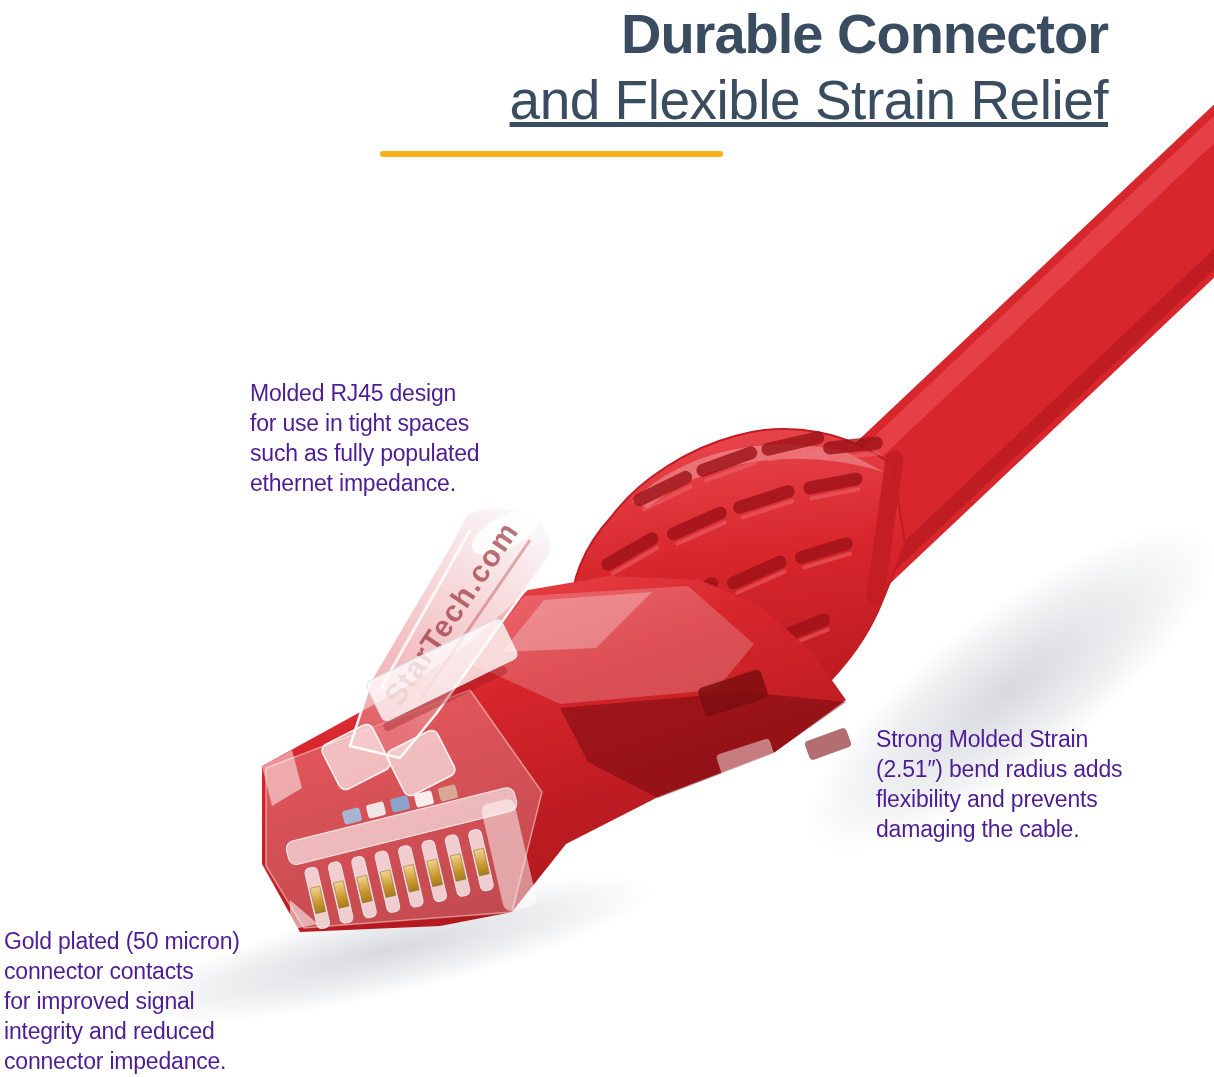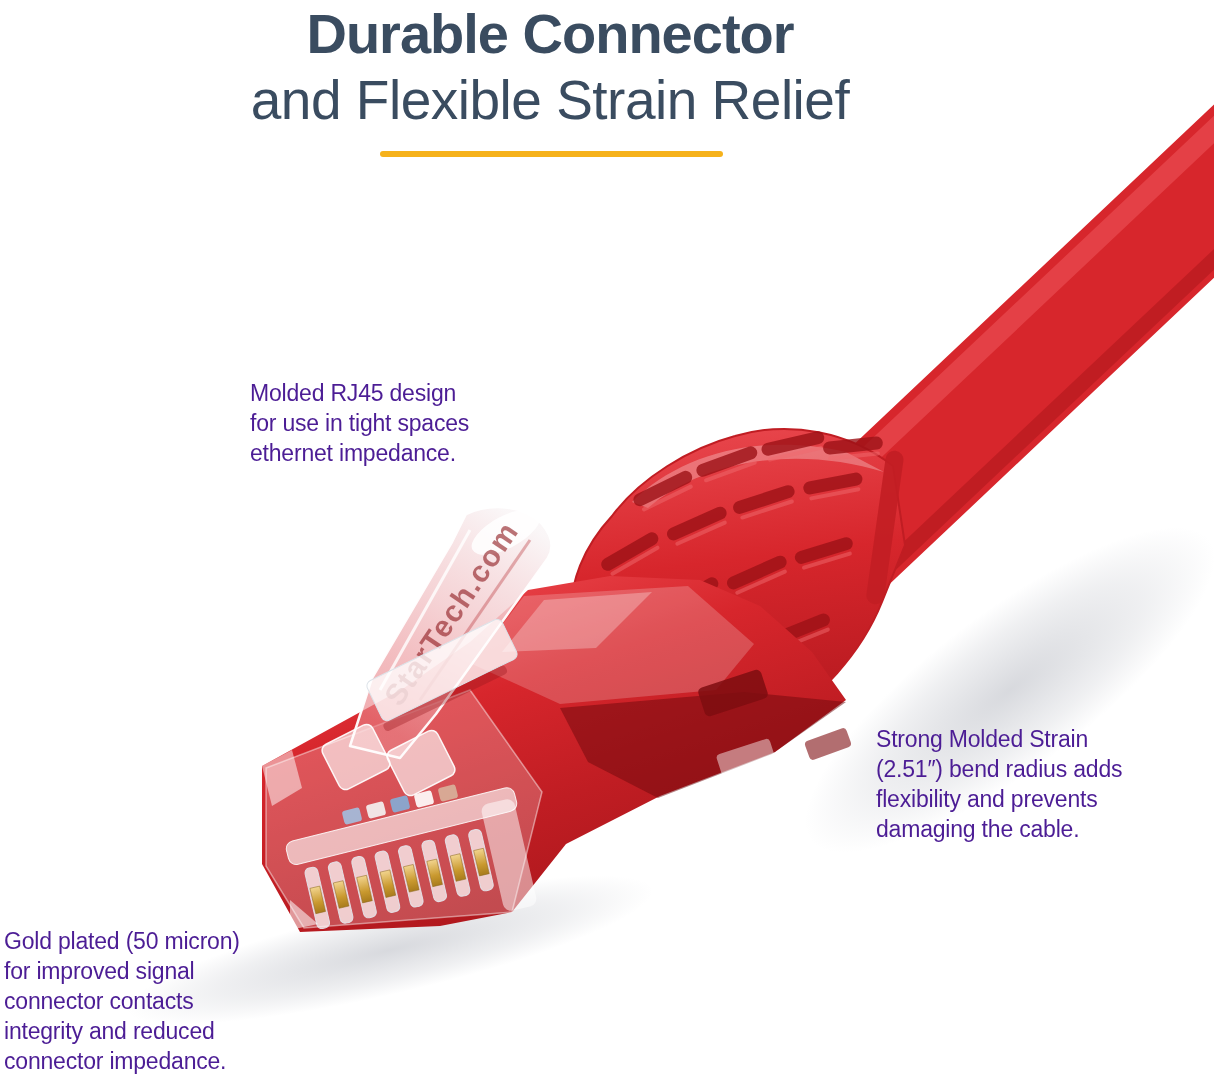--- a/index.html
+++ b/index.html
@@ -2,28 +2,28 @@
 <html><head>
 <meta charset="utf-8">
 <style>
   html,body{margin:0;padding:0;}
   body{
     width:1214px;height:1077px;position:relative;overflow:hidden;
     background:#ffffff;
     font-family:"Liberation Sans","DejaVu Sans",sans-serif;
   }
   .title-block{
-    position:absolute;left:4px;top:2px;width:1092px;text-align:center;
+    position:absolute;left:16px;top:2px;width:1092px;text-align:right;
     color:#3A4C60;
   }
   .title-line1{
     font-size:56px;font-weight:700;letter-spacing:-1px;line-height:64px;
   }
   .title-line2{
-    font-size:55px;font-weight:300;letter-spacing:-0.5px;line-height:60px;margin-top:4px;
+    font-size:55px;font-weight:300;letter-spacing:-0.5px;line-height:60px;margin-top:4px;text-decoration:underline;
   }
   .accent-rule{
     position:absolute;left:380px;top:151px;width:343px;height:6px;
     background:#F6B21B;border-radius:3px;
   }
   .ann{
     position:absolute;font-size:23px;line-height:30px;color:#4c1d95;
     letter-spacing:-0.2px;
   }
   .ann div{white-space:nowrap;}
@@ -206,29 +206,30 @@
 
 <div class="title-block">
   <div class="title-line1">Durable Connector</div>
   <div class="title-line2">and Flexible Strain Relief</div>
 </div>
 <div class="accent-rule"></div>
 
 <div class="ann ann-rj45">
   <div>Molded RJ45 design</div>
   <div>for use in tight spaces</div>
+  <div>such as fully populated</div>
   <div>ethernet impedance.</div>
 </div>
 
 <div class="ann ann-strain">
   <div>Strong Molded Strain</div>
   <div>(2.51″) bend radius adds</div>
   <div>flexibility and prevents</div>
   <div>damaging the cable.</div>
 </div>
 
 <div class="ann ann-gold">
   <div>Gold plated (50 micron)</div>
+  <div>connector contacts</div>
   <div>for improved signal</div>
-  <div>connector contacts</div>
   <div>integrity and reduced</div>
   <div>connector impedance.</div>
 </div>
 
 </body></html>

